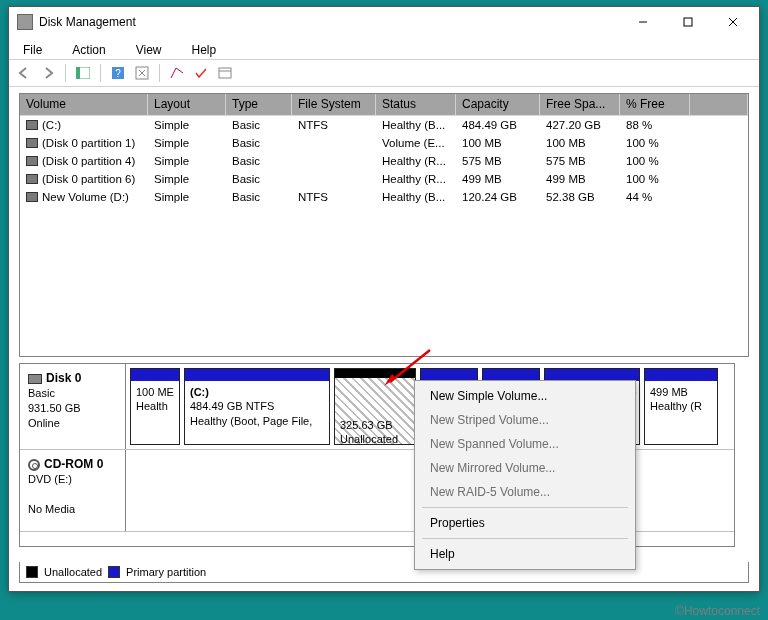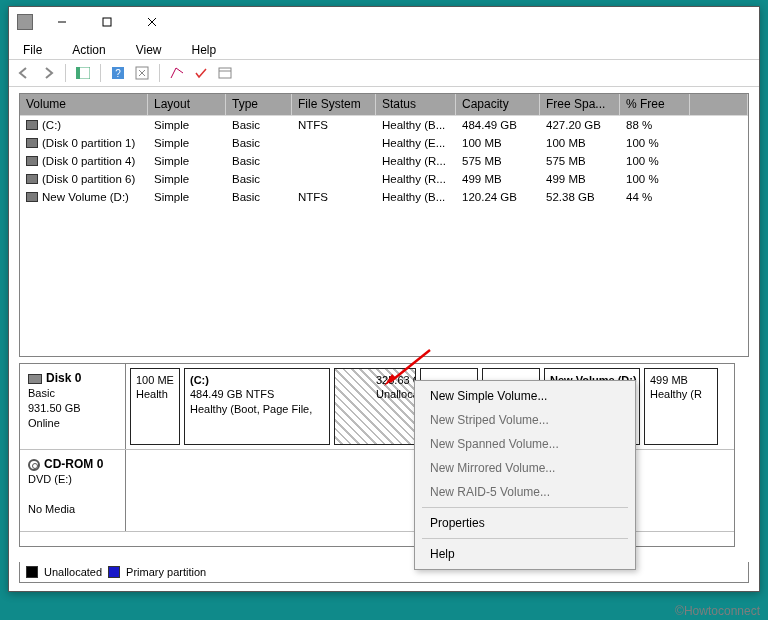--- a/index.html
+++ b/index.html
@@ -24,21 +24,21 @@
   .c0{width:128px} .c1{width:78px} .c2{width:66px} .c3{width:84px} .c4{width:80px} .c5{width:84px} .c6{width:80px} .c7{width:70px} .c8{flex:1}
   .vol-icon { width: 12px; height: 10px; background: #7a7a7a; border: 1px solid #333; display: inline-block; margin-right: 4px; }
   .graphical { margin: 6px 24px 0 10px; border: 1px solid #828282; height: 184px; background: #fff; position: relative; overflow: hidden; }
   .diskrow { display: flex; border-bottom: 1px solid #c0c0c0; }
   .diskhead { width: 106px; border-right: 1px solid #828282; padding: 6px 8px; font-size: 11px; line-height: 1.35; }
   .diskhead b { font-size: 12px; }
   .disk-icon { width: 14px; height: 10px; background: #888; display: inline-block; margin-right: 4px; vertical-align: middle; border: 1px solid #333; }
   .cd-icon { width: 12px; height: 12px; border-radius: 50%; border: 2px solid #555; display: inline-block; margin-right: 4px; vertical-align: middle; position: relative; }
   .cd-icon:after { content:''; position:absolute; width:4px; height:4px; border-radius:50%; background:#fff; border:1px solid #555; top:2px; left:2px; }
   .parts { flex: 1; display: flex; padding: 0 2px; }
-  .part { margin: 4px 2px; border: 1px solid #222; display: flex; flex-direction: row; font-size: 11px; position: relative; }
+  .part { margin: 4px 2px; border: 1px solid #222; display: flex; flex-direction: column; font-size: 11px; position: relative; }
   .part .band { height: 12px; }
   .part .info { padding: 4px 5px; line-height: 1.3; overflow: hidden; white-space: nowrap; }
   .band-primary { background: #1818c9; }
   .band-unalloc { background: #000; }
   .hatched { background: repeating-linear-gradient(45deg, #fff, #fff 4px, #bbb 4px, #bbb 6px); }
   .legend { position: absolute; left: 10px; bottom: 8px; right: 10px; border: 1px solid #828282; border-top: none; padding: 4px 6px; font-size: 11px; display: flex; align-items: center; gap: 6px; background: #fff; }
   .swatch { width: 12px; height: 12px; display: inline-block; border: 1px solid #333; }
   .ctxmenu { position: absolute; top: 380px; left: 414px; width: 222px; background: #f2f2f2; border: 1px solid #999; box-shadow: 2px 2px 6px rgba(0,0,0,0.25); padding: 3px; z-index: 50; }
   .ctxmenu .mi { padding: 5px 12px; font-size: 12px; color: #6d6d6d; }
   .ctxmenu .mi.enabled { color: #000000; }
@@ -46,20 +46,21 @@
   .highlight-box { position: absolute; border: 3px solid #e30000; pointer-events: none; }
   .arrow { position: absolute; z-index: 60; }
   .watermark { position: absolute; right: 8px; bottom: 2px; font-size: 12px; color: #7d7d7d; }
 </style>
 </head>
 <body>
 
 <div class="window">
   <div class="titlebar">
     <span class="app-icon"></span>
+    <span class="title">Disk Management</span>
     <div class="winbtn">
         <svg viewBox="0 0 10 10">
           <line x1="1" y1="5" x2="9" y2="5" stroke="#000" stroke-width="1"></line>
         </svg>
       </div>
     <div class="winbtn">
         <svg viewBox="0 0 10 10">
           <rect x="1" y="1" width="8" height="8" fill="none" stroke="#000" stroke-width="1"></rect>
         </svg>
       </div>
@@ -147,21 +148,21 @@
           <div class="cell c4">Healthy (B...</div>
           <div class="cell c5">484.49 GB</div>
           <div class="cell c6">427.20 GB</div>
           <div class="cell c7">88 %</div>
         </div>
         <div class="lv-row">
           <div class="cell c0"><span class="vol-icon"></span>(Disk 0 partition 1)</div>
           <div class="cell c1">Simple</div>
           <div class="cell c2">Basic</div>
           <div class="cell c3"></div>
-          <div class="cell c4">Healthy (E...</div>
+          <div class="cell c4">Volume (E...</div>
           <div class="cell c5">100 MB</div>
           <div class="cell c6">100 MB</div>
           <div class="cell c7">100 %</div>
         </div>
         <div class="lv-row">
           <div class="cell c0"><span class="vol-icon"></span>(Disk 0 partition 4)</div>
           <div class="cell c1">Simple</div>
           <div class="cell c2">Basic</div>
           <div class="cell c3"></div>
           <div class="cell c4">Healthy (R...</div>

